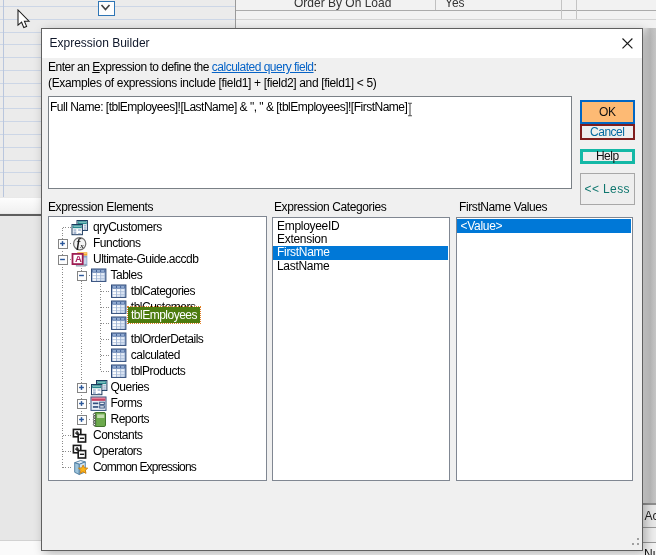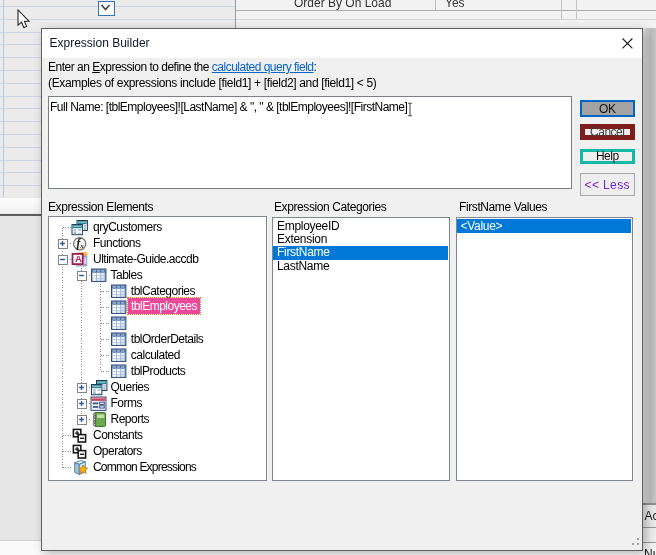--- a/index.html
+++ b/index.html
@@ -65,24 +65,24 @@
  <path d="M0.5 0.5 L10.4 10.4 M10.4 0.5 L0.5 10.4" stroke="#1a1a1a" stroke-width="1.15" fill="none"></path>
   </svg>
 <div class="lbl ls5" style="left:48px;top:60px">Enter an <span style="text-decoration:underline">E</span>xpression to define the <span style="color:#0663c7;text-decoration:underline">calculated query field</span>:</div>
 <div class="lbl" style="left:48px;top:76.2px;letter-spacing:-0.35px">(Examples of expressions include [field1] + [field2] and [field1] &lt; 5)</div>
 
 <div class="a" style="left:48px;top:96px;width:521.5px;height:91px;border:1px solid #7a8086;background:#fff"></div>
 <div class="lbl ls5" id="expr" style="left:50px;top:99.8px">Full Name: [tblEmployees]![LastName] &amp; ", " &amp; [tblEmployees]![FirstName]</div>
 <svg class="a" style="left:407px;top:101.5px" width="6" height="15" viewBox="0 0 6 15">
  <path d="M1 1.2 H5 M3 1.2 V13.8 M1 13.8 H5" stroke="#555" stroke-width="1.1" fill="none"></path>
   </svg>
-<div class="a" style="left:580px;top:100px;width:54.5px;height:17px;border:2.5px solid #0066c4;background:#a3a3a3;box-sizing:border-box;display:flex;align-items:center;justify-content:center;font-size:12px;color:#111;letter-spacing:-0.5px">OK</div>
-<div class="a" style="left:580px;top:124px;width:54.5px;height:15.5px;border:5px solid #7f1d1d;background:#eeeeee;box-sizing:border-box;display:flex;align-items:center;justify-content:center;font-size:12px;color:#404040;letter-spacing:-0.5px">Cancel</div>
+<div class="a" style="left:580px;top:100px;width:54.5px;height:24px;border:2.5px solid #0066c4;background:#fdba74;box-sizing:border-box;display:flex;align-items:center;justify-content:center;font-size:12px;color:#111;letter-spacing:-0.5px">OK</div>
+<div class="a" style="left:580px;top:124px;width:54.5px;height:15.5px;border:2px solid #7f1d1d;background:#eeeeee;box-sizing:border-box;display:flex;align-items:center;justify-content:center;font-size:12px;color:#0369a1;letter-spacing:-0.5px">Cancel</div>
 <div class="a" style="left:580px;top:148.5px;width:54.5px;height:15.5px;border:3px solid #14b8a6;background:#eeeeee;box-sizing:border-box;display:flex;align-items:center;justify-content:center;font-size:12px;color:#111;letter-spacing:-0.5px">Help</div>
-<div class="a" style="left:580px;top:173px;width:54.5px;height:23px;border:1px solid #a8a8a8;background:#eeeeee;box-sizing:border-box;display:flex;align-items:center;justify-content:center;font-size:12px;color:#6d28d9;letter-spacing:0.4px">&lt;&lt; Less</div>
+<div class="a" style="left:580px;top:173px;width:54.5px;height:32px;border:1px solid #a8a8a8;background:#eeeeee;box-sizing:border-box;display:flex;align-items:center;justify-content:center;font-size:12px;color:#0f766e;letter-spacing:0.4px">&lt;&lt; Less</div>
 
 <div class="lbl ls4" style="left:48px;top:199.5px">Expression Elements</div>
 <div class="lbl ls4" style="left:274px;top:199.5px">Expression Categories</div>
 <div class="lbl ls4" style="left:459px;top:199.5px">FirstName Values</div>
 <div class="a" style="left:48px;top:216px;width:216.5px;height:262.5px;border:1px solid #808792;background:#fff"></div>
 <div class="a" style="left:271.5px;top:216.5px;width:176.5px;height:262px;border:1px solid #808792;background:#fff"></div>
 <div class="a" style="left:456px;top:217px;width:175px;height:261.5px;border:1px solid #808792;background:#fff"></div>
 <div class="a" style="left:272.5px;top:246.4px;width:175px;height:13.4px;background:#0078d7"></div>
 <div class="lbl ls3" style="left:277px;top:219.8px;color:#000;line-height:13.3px">EmployeeID</div>
 <div class="lbl ls3" style="left:277px;top:233.1px;color:#000;line-height:13.3px">Extension</div>
@@ -322,21 +322,21 @@
 <path d="M6.8 4.8 L12.8 2.4 V12.4 L6.8 15 Z" fill="#cfe2ef" stroke="#49799f" stroke-width="0.9"></path>
 <path d="M10.6 5.6 L12 8.4 L15.2 8.7 L12.8 10.8 L13.5 13.9 L10.6 12.2 L7.7 13.9 L8.4 10.8 L6 8.7 L9.2 8.4 Z" fill="#fdb515" stroke="#cd7f0d" stroke-width="0.9"></path>
 </g>
 </svg>
 <div class="lbl ls5" style="left:93px;top:219.5px">qryCustomers</div>
 <div class="lbl ls5" style="left:93px;top:235.5px">Functions</div>
 <div class="lbl ls5" style="left:93px;top:251.5px">Ultimate-Guide.accdb</div>
 <div class="lbl ls5" style="left:110.5px;top:267.5px">Tables</div>
 <div class="lbl ls5" style="left:130.8px;top:283.5px">tblCategories</div>
 <div class="lbl ls5" style="left:130.8px;top:299.5px">tblCustomers</div>
-<div class="lbl ls5" style="left:128px;top:298px;background:#ec4899;color:#fff;padding:0.5px 3px 1.5px 3px;outline:1px dotted #e07f28">tblEmployees</div>
+<div class="lbl ls5" style="left:128px;top:307px;background:#4d7c0f;color:#fff;padding:0.5px 3px 1.5px 3px;outline:1px dotted #e07f28">tblEmployees</div>
 <div class="lbl ls5" style="left:130.8px;top:331.5px">tblOrderDetails</div>
 <div class="lbl ls5" style="left:130.8px;top:347.5px">calculated</div>
 <div class="lbl ls5" style="left:130.8px;top:363.5px">tblProducts</div>
 <div class="lbl ls5" style="left:110.5px;top:379.5px">Queries</div>
 <div class="lbl ls5" style="left:110.5px;top:395.5px">Forms</div>
 <div class="lbl ls5" style="left:110.5px;top:411.5px">Reports</div>
 <div class="lbl ls5" style="left:93px;top:427.5px">Constants</div>
 <div class="lbl ls5" style="left:93px;top:443.5px">Operators</div>
 <div class="lbl ls5" style="left:93px;top:459.5px;letter-spacing:-0.8px">Common Expressions</div>
 <div class="a" style="left:636.5px;top:537.5px;width:2px;height:2px;background:#a0a0a0"></div>

